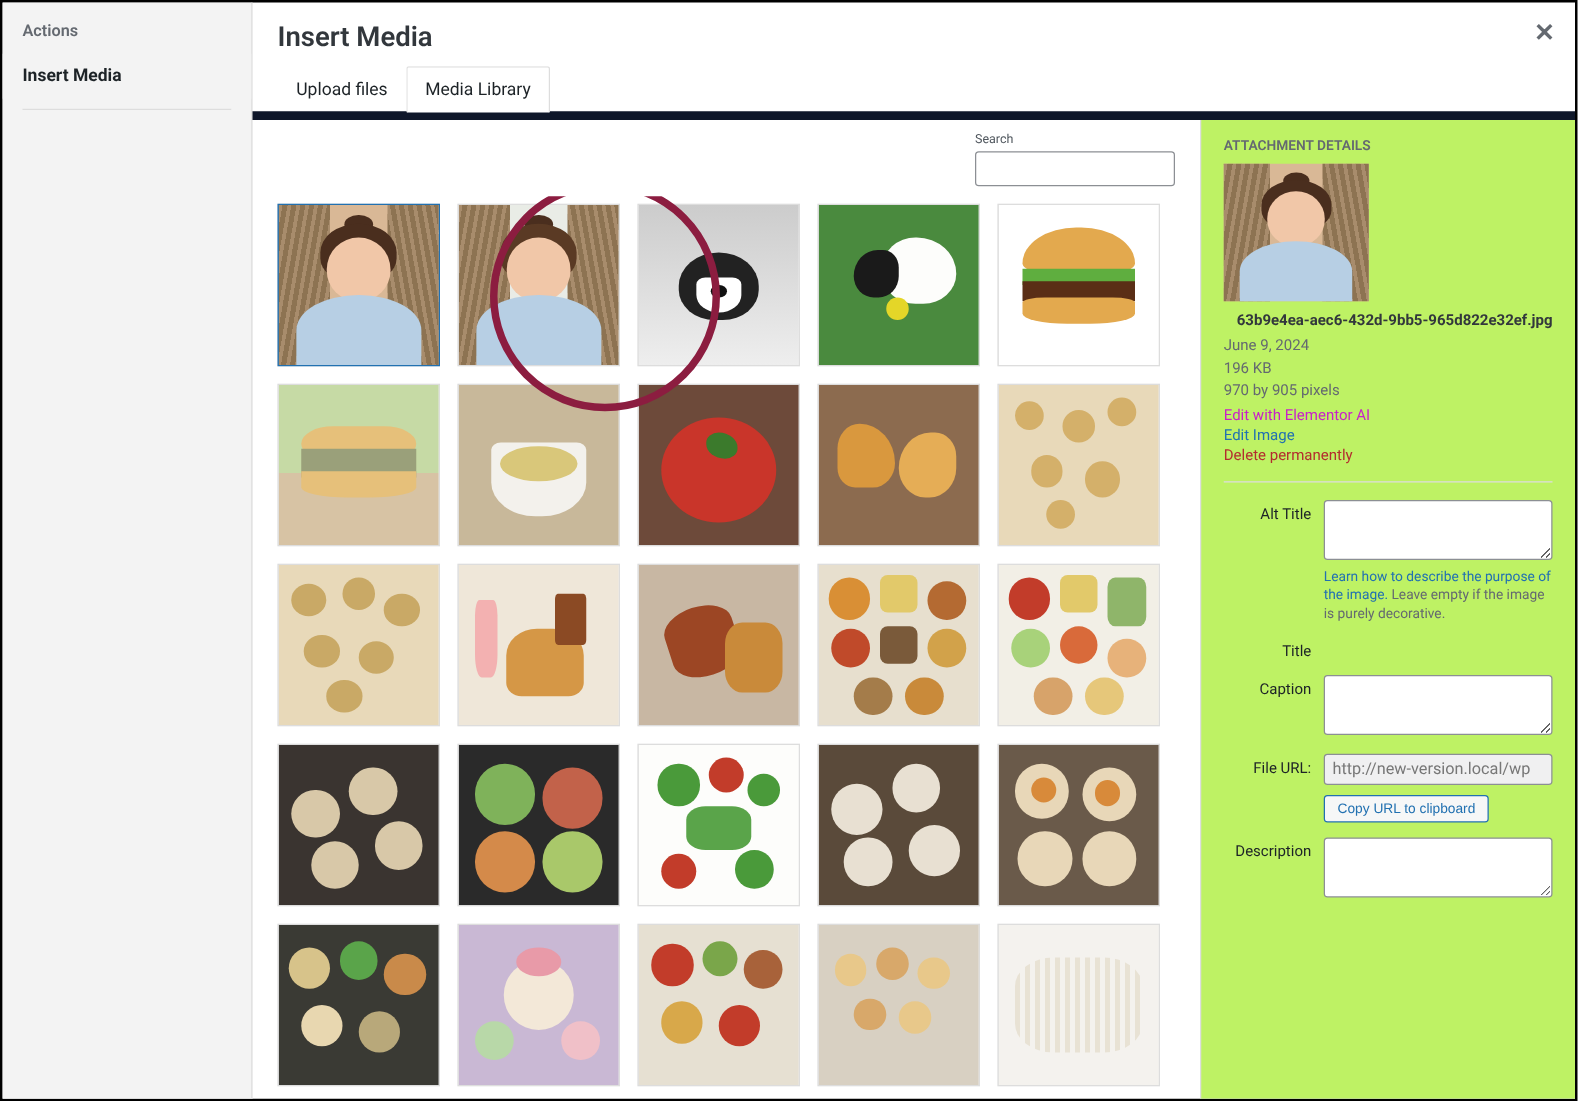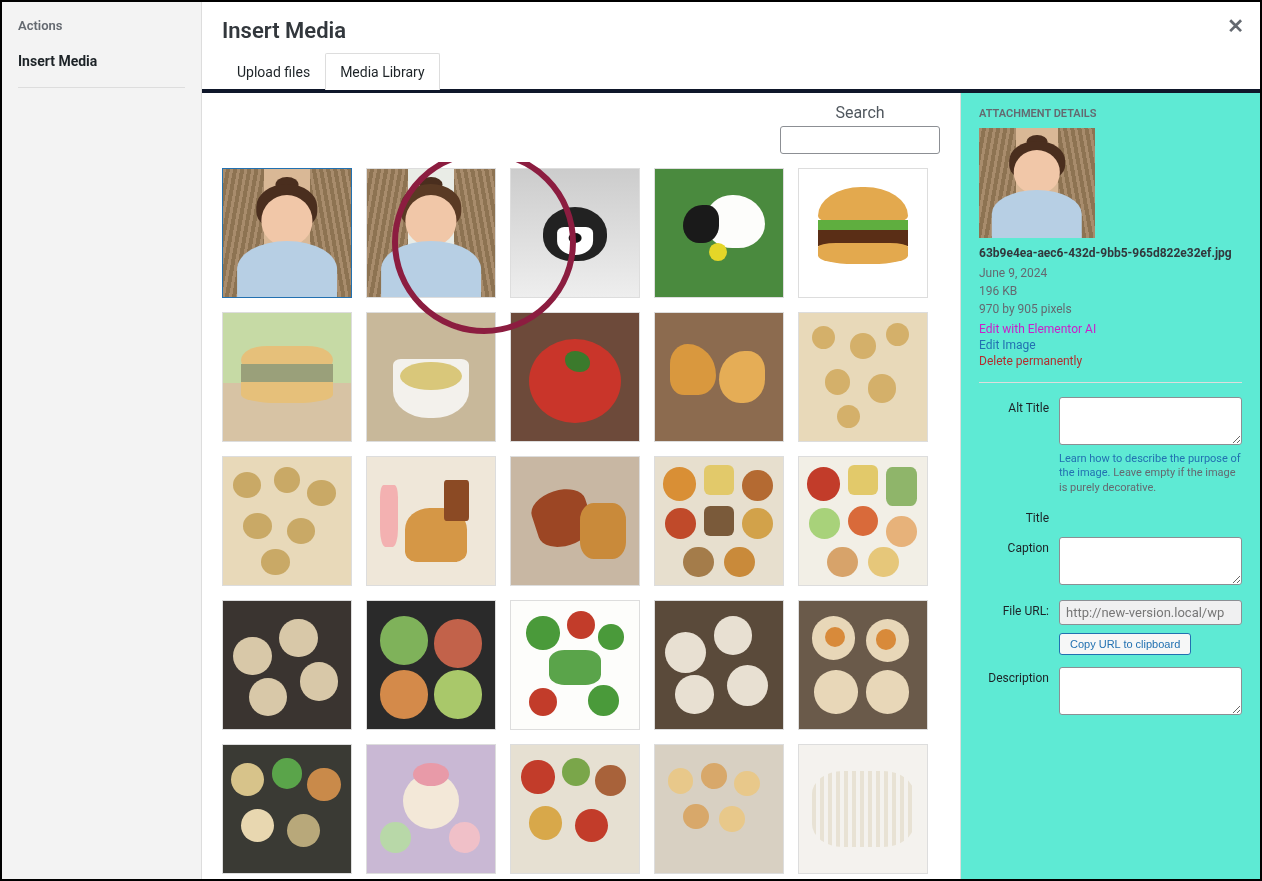--- a/index.html
+++ b/index.html
@@ -66,21 +66,21 @@
     color: #646970;
     cursor: pointer;
   }
   .main h1 {
     font-size: 22px;
     font-weight: 600;
     padding: 16px 20px 10px;
   }
   .tabs {
     display: flex;
-    border-bottom: 4px solid #0f172a;
+    border-bottom: 7px solid #0f172a;
     padding: 0 20px;
   }
   .tab {
     padding: 10px 14px;
     font-size: 14px;
     cursor: pointer;
     color: #1d2327;
     border: 1px solid transparent;
     border-bottom: none;
     margin-bottom: -1px;
@@ -103,24 +103,24 @@
     min-width: 0;
   }
   .search-row {
     display: flex;
     justify-content: flex-end;
     padding: 10px 20px 8px;
     gap: 8px;
     align-items: flex-start;
   }
   .search-row label {
-    font-size: 16px;
+    font-size: 10px;
     color: #50575e;
     display: block;
-    text-align: center;
+    text-align: left;
   }
   .search-row input {
     width: 160px;
     height: 28px;
     border: 1px solid #8c8f94;
     border-radius: 3px;
     padding: 2px 6px;
     font-size: 13px;
     margin-top: 4px;
   }
@@ -214,41 +214,42 @@
   .portrait .shirt {
     position:absolute; left:50%; bottom:0; transform:translateX(-50%);
     width:78%; height:44%; background:#b7cfe4; border-radius:50% 50% 0 0;
     z-index:2;
   }
   .portrait2 { background:#e9ece6; }
   .portrait2 .hair { background:#5a3a24; }
   .details {
     width: 300px;
     border-left: 1px solid #ddd;
-    background: #5eead4;
+    background: #bef264;
     padding: 14px 18px;
     overflow-y: auto;
     font-size: 12px;
   }
   .details h2 {
     font-size: 11px;
     font-weight: 600;
     text-transform: uppercase;
     color: #646970;
     margin-bottom: 8px;
   }
   .preview {
     width: 116px;
     height: 110px;
     margin-bottom: 8px;
   }
   .filename {
     font-weight: 700;
     word-break: break-all;
     margin-bottom: 4px;
+    text-align: right;
   }
   .meta-line { color: #646970; line-height: 1.5; }
   .edit-ai { color: #c920c9; cursor: pointer; margin-top: 4px; display: block; }
   .edit-img { color: #2271b1; cursor: pointer; display: block; margin-top: 2px;}
   .delete { color: #b32d2e; cursor: pointer; display: block; margin-top: 2px; margin-bottom: 14px; }
   .det-sep { border-top: 1px solid #ddd; margin: 10px 0 14px; }
   .field-row {
     display: flex;
     margin-bottom: 12px;
     align-items: flex-start;

